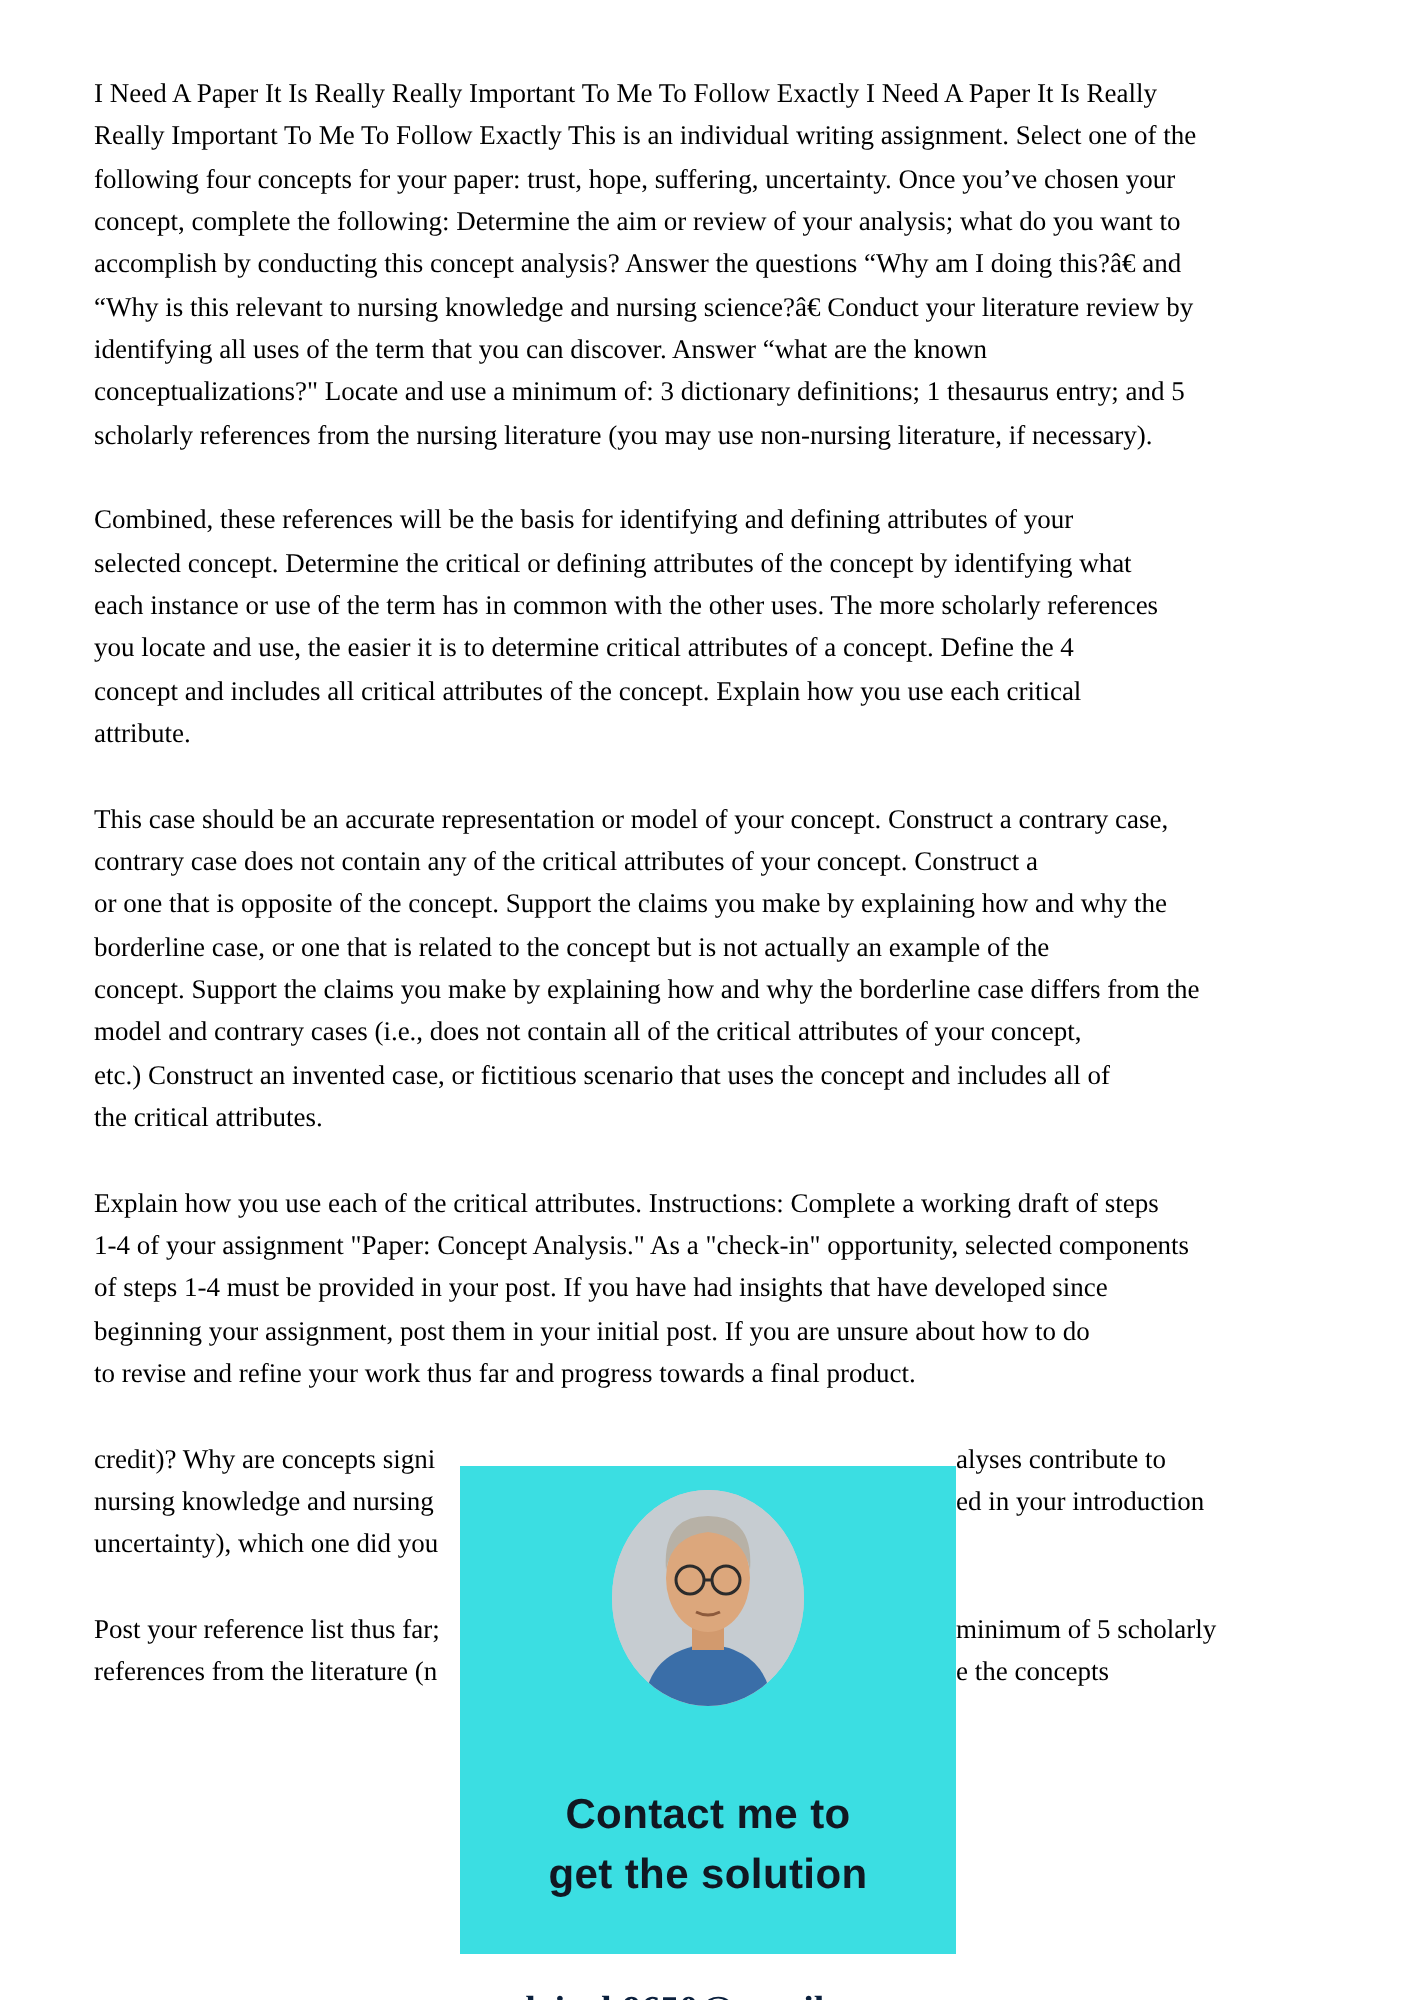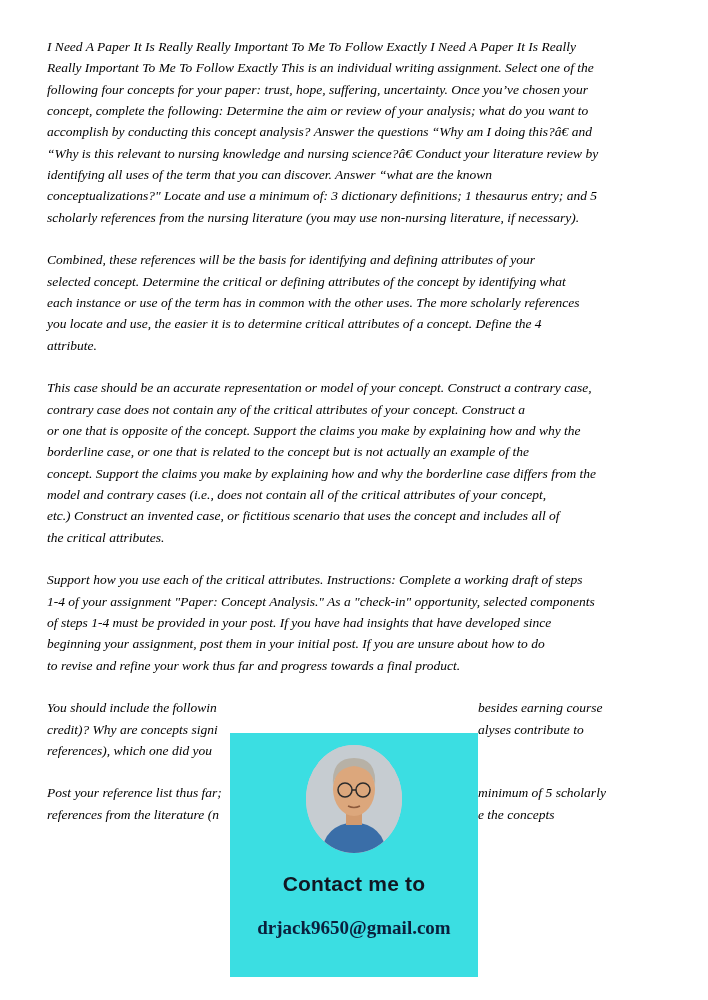--- a/index.html
+++ b/index.html
@@ -16,39 +16,39 @@
     top:36px;
     width:586px;
     font-size:13.5px;
     color:#000000;
   }
   .paragraph { margin-bottom:21.33px; }
   .line {
     height:21.33px;
     line-height:21.33px;
     white-space:nowrap;
-    font-style:italic;
   }
   .line.partial { position:relative; }
   .right-frag {
     position:absolute;
     left:431px;
     top:0;
     white-space:nowrap;
   }
   .overlay {
     position:absolute;
     left:230px;
     top:733px;
     width:248px;
     height:244px;
     z-index:10;
     display:flex;
     flex-direction:column;
     align-items:center;
+    gap:24px;
   }
   .photo {
     width:96px;
     height:108px;
     border-radius:50%;
     overflow:hidden;
     margin-top:12px;
     background:#c9ced3;
     flex:0 0 auto;
   }
@@ -83,43 +83,44 @@
         <div class="line">“Why is this relevant to nursing knowledge and nursing science?â€ Conduct your literature review by</div>
         <div class="line">identifying all uses of the term that you can discover. Answer “what are the known</div>
         <div class="line">conceptualizations?" Locate and use a minimum of: 3 dictionary definitions; 1 thesaurus entry; and 5</div>
         <div class="line">scholarly references from the nursing literature (you may use non-nursing literature, if necessary).</div>
       </div>
       <div class="paragraph">
         <div class="line">Combined, these references will be the basis for identifying and defining attributes of your</div>
         <div class="line">selected concept. Determine the critical or defining attributes of the concept by identifying what</div>
         <div class="line">each instance or use of the term has in common with the other uses. The more scholarly references</div>
         <div class="line">you locate and use, the easier it is to determine critical attributes of a concept. Define the 4</div>
+        <div class="line">concept and includes all critical attributes of the concept. Explain how you use each critical</div>
         <div class="line">attribute.</div>
       </div>
       <div class="paragraph">
         <div class="line">This case should be an accurate representation or model of your concept. Construct a contrary case,</div>
         <div class="line">contrary case does not contain any of the critical attributes of your concept. Construct a</div>
         <div class="line">or one that is opposite of the concept. Support the claims you make by explaining how and why the</div>
         <div class="line">borderline case, or one that is related to the concept but is not actually an example of the</div>
         <div class="line">concept. Support the claims you make by explaining how and why the borderline case differs from the</div>
         <div class="line">model and contrary cases (i.e., does not contain all of the critical attributes of your concept,</div>
         <div class="line">etc.) Construct an invented case, or fictitious scenario that uses the concept and includes all of</div>
         <div class="line">the critical attributes.</div>
       </div>
       <div class="paragraph">
-        <div class="line">Support how you use each of the critical attributes. Instructions: Complete a working draft of steps</div>
+        <div class="line">Explain how you use each of the critical attributes. Instructions: Complete a working draft of steps</div>
         <div class="line">1-4 of your assignment "Paper: Concept Analysis." As a "check-in" opportunity, selected components</div>
         <div class="line">of steps 1-4 must be provided in your post. If you have had insights that have developed since</div>
         <div class="line">beginning your assignment, post them in your initial post. If you are unsure about how to do</div>
         <div class="line">to revise and refine your work thus far and progress towards a final product.</div>
       </div>
       <div class="paragraph">
-        <div class="line partial"><span>You should include the followin</span><span class="right-frag">besides earning course</span></div>
         <div class="line partial"><span>credit)? Why are concepts signi</span><span class="right-frag">alyses contribute to</span></div>
-        <div class="line partial"><span>references), which one did you</span><span class="right-frag"></span></div>
+        <div class="line partial"><span>nursing knowledge and nursing</span><span class="right-frag">ed in your introduction</span></div>
+        <div class="line partial"><span>uncertainty), which one did you</span><span class="right-frag"></span></div>
       </div>
       <div class="paragraph">
         <div class="line partial"><span>Post your reference list thus far;</span><span class="right-frag">minimum of 5 scholarly</span></div>
         <div class="line partial"><span>references from the literature (n</span><span class="right-frag">e the concepts</span></div>
       </div>
     </div>
 
   <div class="overlay" style="background: rgb(59, 222, 226);">
     <div class="photo">
       <svg width="96" height="108" viewBox="0 0 96 108">
@@ -129,17 +130,18 @@
         <ellipse cx="48" cy="44" rx="21" ry="27" fill="#dca77c"></ellipse>
         <path d="M27 40 Q25 13 48 13 Q71 13 69 40 Q66 23 48 21 Q30 23 27 40 Z" fill="#b7b1a6"></path>
         <circle cx="39" cy="45" r="7" fill="none" stroke="#2b2b2b" stroke-width="1.5"></circle>
         <circle cx="57" cy="45" r="7" fill="none" stroke="#2b2b2b" stroke-width="1.5"></circle>
         <line x1="46" y1="45" x2="50" y2="45" stroke="#2b2b2b" stroke-width="1.5"></line>
         <path d="M42 61 Q48 64 54 61" stroke="#8c5a3c" fill="none" stroke-width="1.5"></path>
       </svg>
     </div>
     <div class="contact-text" style="color: rgb(17, 23, 34);">
       <div>Contact me to</div>
+      <div>get the solution</div>
     </div>
     <div class="email" style="color: rgb(10, 31, 60);">drjack9650@gmail.com</div>
   </div>
 
 </div>
 
 </body></html>

